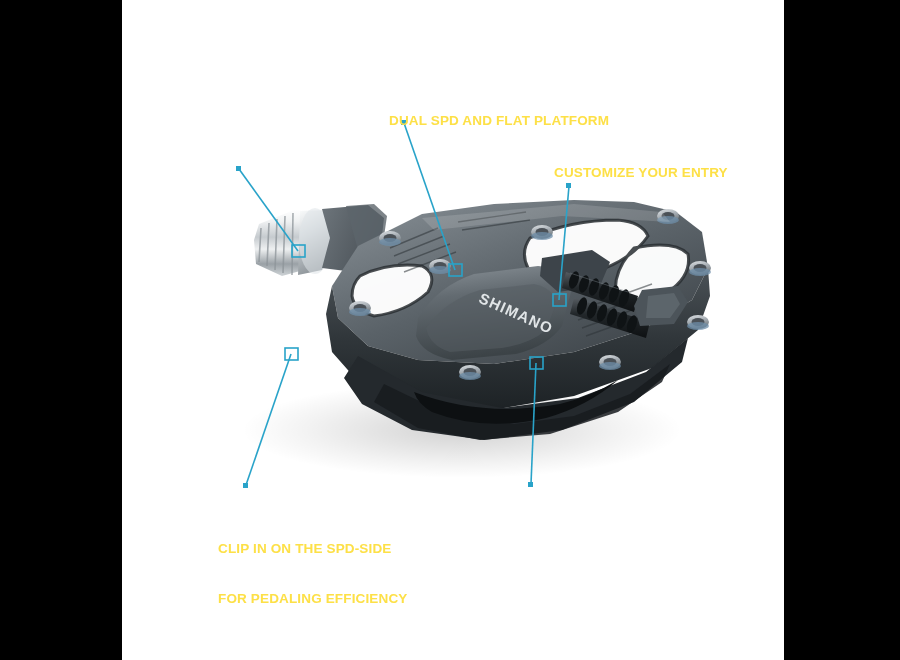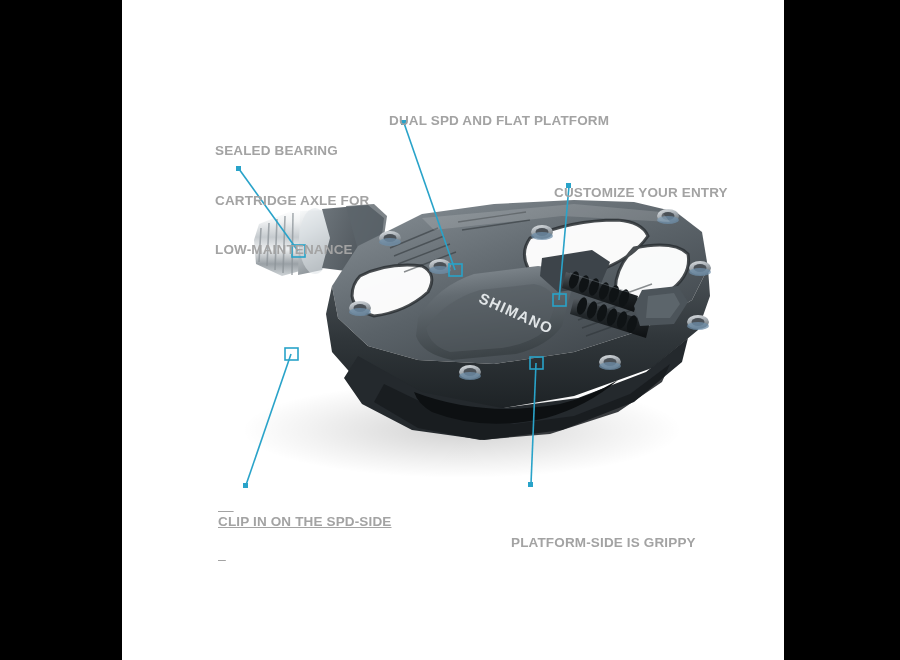--- a/index.html
+++ b/index.html
@@ -38,35 +38,35 @@
     top: 0;
     height: 660px;
     background: #000000;
   }
   .letterbox.left  { left: 0;    width: 122px; }
   .letterbox.right { left: 784px; width: 116px; }
 
   
   .callout-text {
     position: absolute;
-    color: #a3a3a3;
+    color: #fde047;
     font-family: "Liberation Sans", sans-serif;
     font-size: 13.5px;
     font-weight: bold;
     line-height: 16.5px;
     letter-spacing: 0.15px;
     white-space: pre;
     text-transform: uppercase;
   }
   .callout-text .ln { display: block; }
 
   #txt-dual     { left: 389px; top: 80px;  }
   #txt-sealed   { left: 215px; top: 110px; }
-  #txt-custom   { left: 554px; top: 152px; }
-  #txt-clip     { left: 218px; top: 481px; text-decoration: underline; }
+  #txt-custom   { left: 554px; top: 132px; }
+  #txt-clip     { left: 218px; top: 508px; }
   #txt-platform { left: 511px; top: 502px; }
 
   
   #leaders, #pedal-art {
     position: absolute;
     left: 0;
     top: 0;
     width: 662px;
     height: 660px;
   }
@@ -321,38 +321,33 @@
         <rect x="114" y="166" width="5" height="5"></rect>
         <rect x="279" y="120" width="5" height="5"></rect>
         <rect x="444" y="183" width="5" height="5"></rect>
         <rect x="121" y="483" width="5" height="5"></rect>
         <rect x="406" y="482" width="5" height="5"></rect>
       </g>
     </svg>
 
   </div>
 
-  <div class="callout-text" id="txt-sealed">
-    <span class="ln">SEALED BEARING</span>
-    <span class="ln">CARTRIDGE AXLE FOR</span>
-    <span class="ln">LOW-MAINTENANCE</span>
-  </div>
 
   <div class="callout-text" id="txt-dual">
     <span class="ln">DUAL SPD AND FLAT PLATFORM</span>
   </div>
 
   <div class="callout-text" id="txt-custom">
     <span class="ln">CUSTOMIZE YOUR ENTRY</span>
   </div>
 
   <div class="callout-text" id="txt-clip">
     <span class="ln">CLIP IN ON THE SPD-SIDE</span>
+    <span class="ln">FOR PEDALING EFFICIENCY</span>
   </div>
 
   <div class="callout-text" id="txt-platform">
-    <span class="ln">PLATFORM-SIDE IS GRIPPY</span>
   </div>
 
   <div class="letterbox left"></div>
   <div class="letterbox right"></div>
 
 </div>
 
 </body></html>

